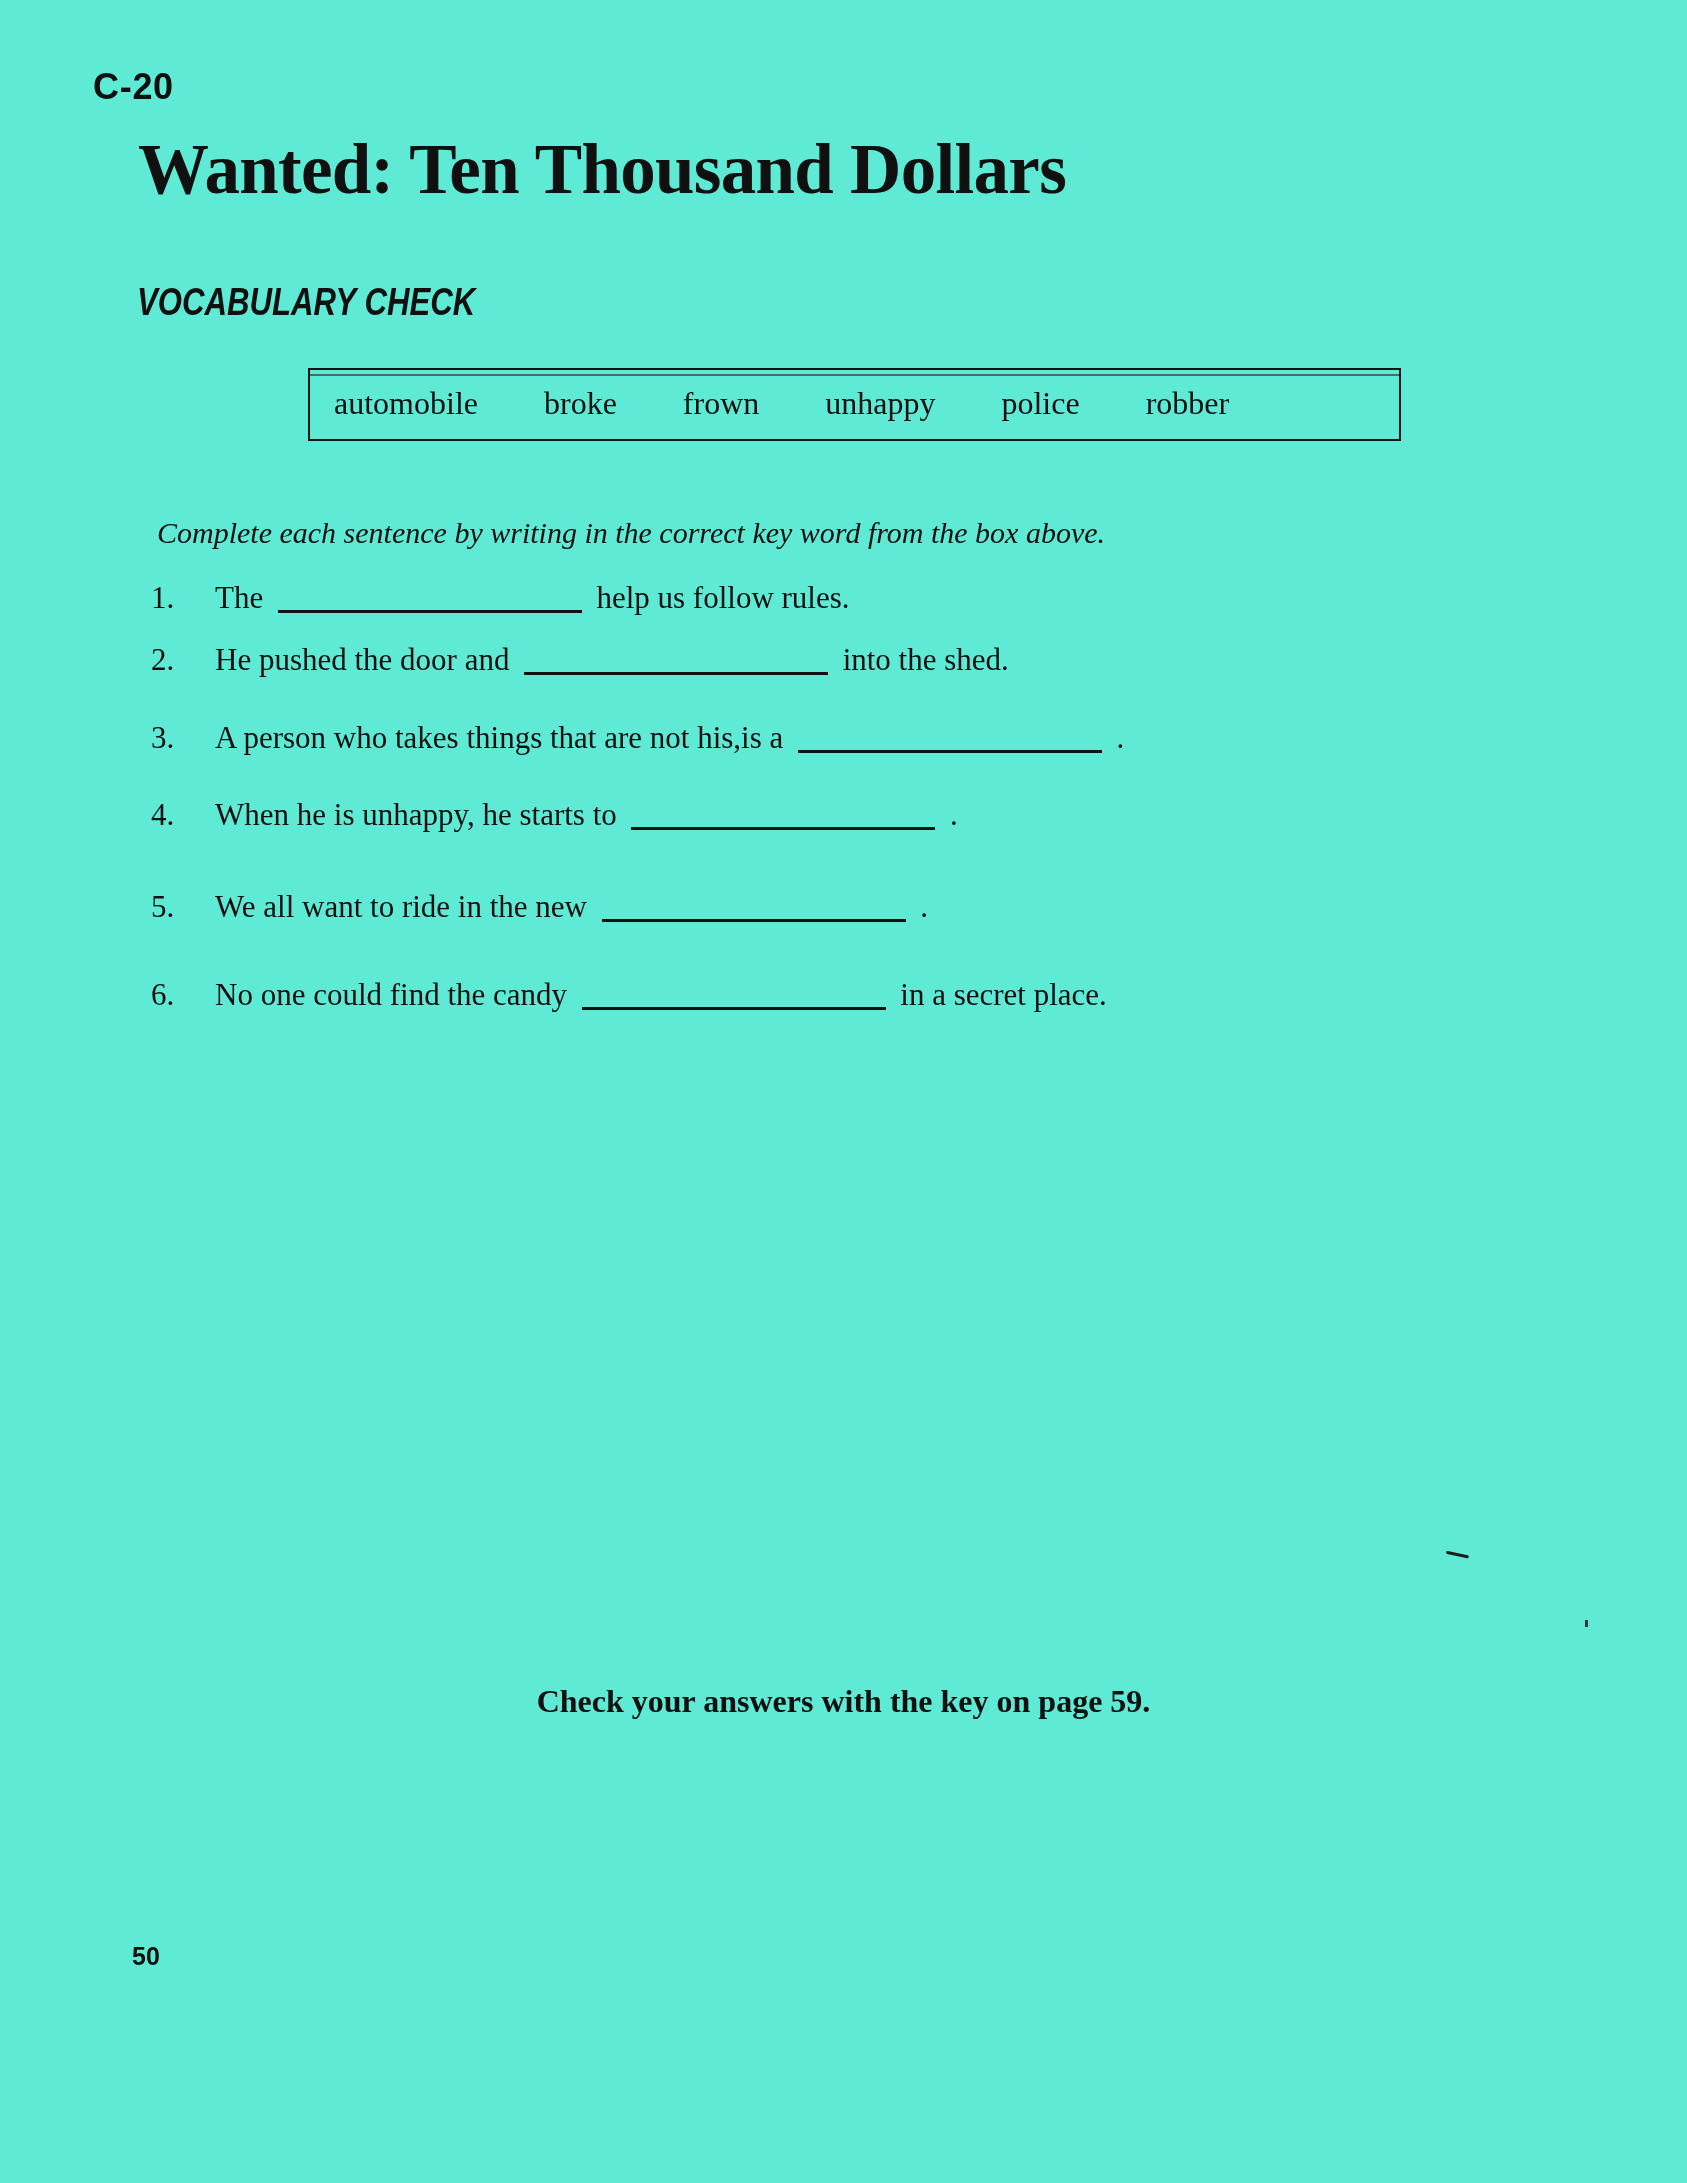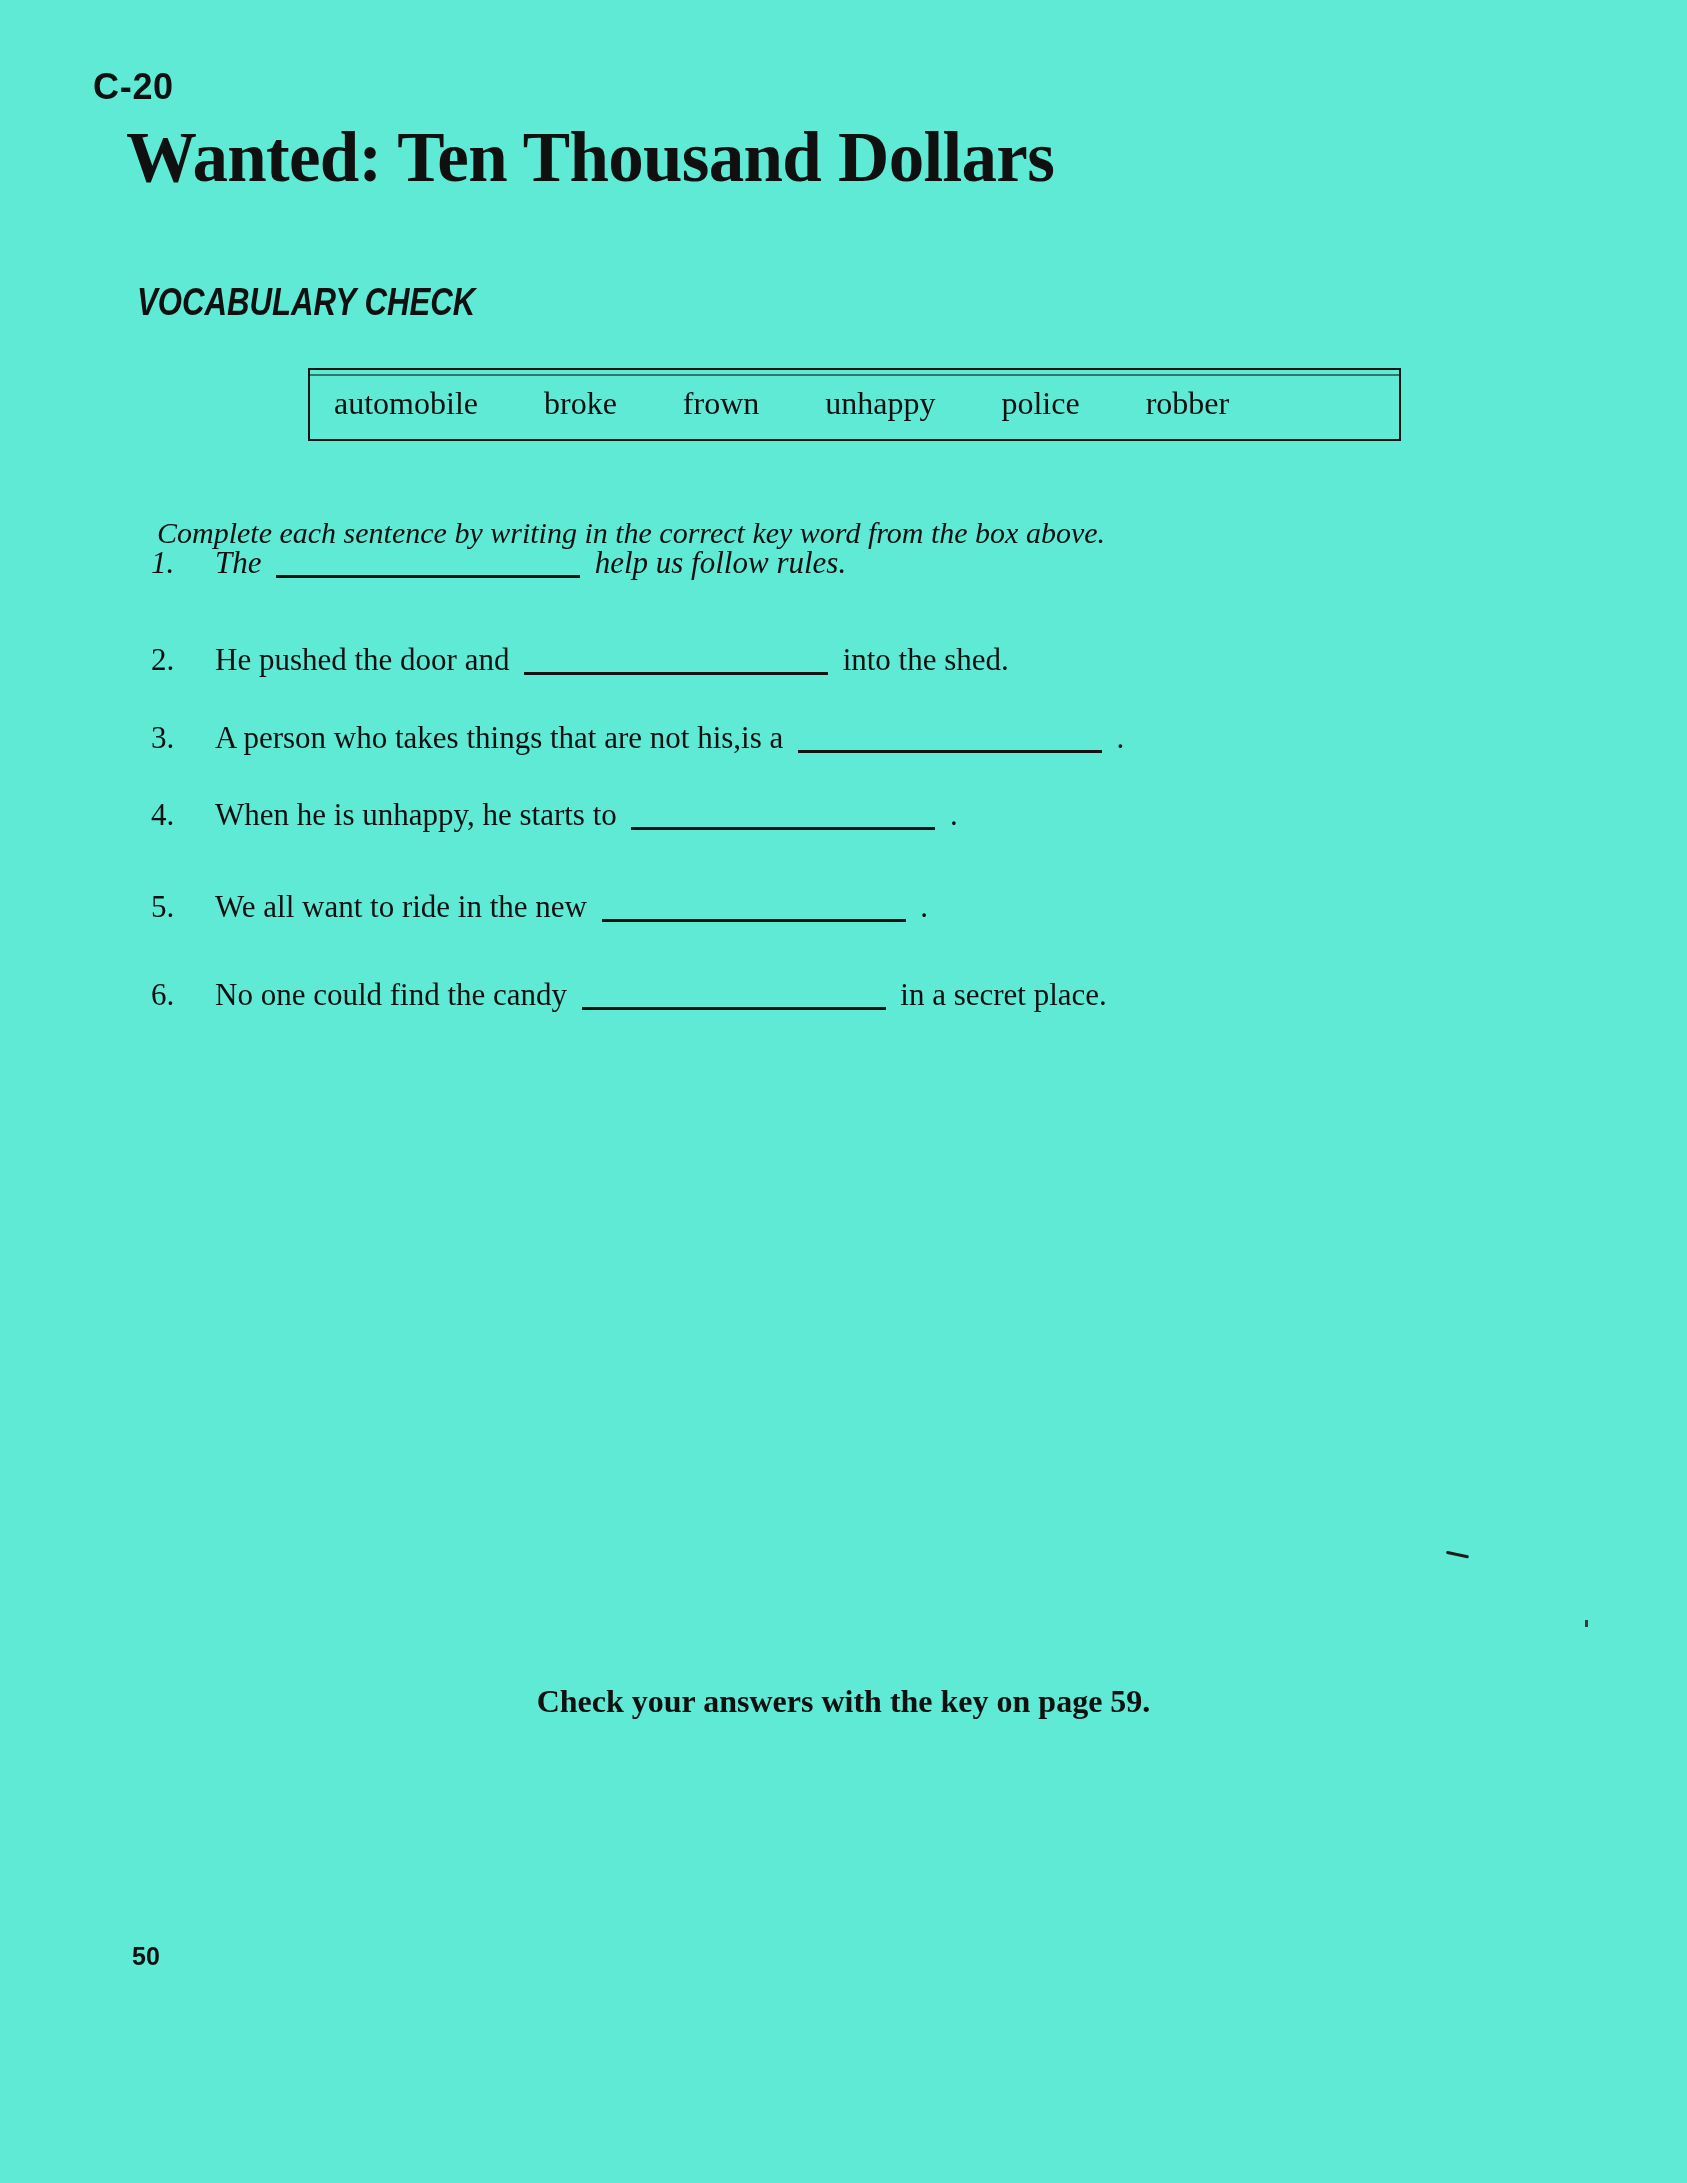--- a/index.html
+++ b/index.html
@@ -74,37 +74,37 @@
     background:#3a3a3a;
   }
 </style>
 </head>
 <body>
 
 <div class="page">
 
   <div class="code-label">C-20</div>
 
-  <h1 class="main-title" style="margin:0;">Wanted: Ten Thousand Dollars</h1>
+  <h1 class="main-title" style="margin:12px;">Wanted: Ten Thousand Dollars</h1>
 
   <div class="section-heading">VOCABULARY CHECK</div>
 
   <div class="word-box" id="word-box">
       <span class="wb-word">automobile</span>
       <span class="wb-word">broke</span>
       <span class="wb-word">frown</span>
       <span class="wb-word">unhappy</span>
       <span class="wb-word">police</span>
       <span class="wb-word">robber</span>
     </div>
 
   <div class="instruction">Complete each sentence by writing in the correct key word from the box above.</div>
 
   <div id="sentences">
-      <div class="sentence-row" style="top: 547px; font-style: italic;"><span class="s-num">1.</span><span>The</span><span class="blank-line"></span><span>help us follow rules.</span></div>
+      <div class="sentence-row" style="top: 582px;"><span class="s-num">1.</span><span>The</span><span class="blank-line"></span><span>help us follow rules.</span></div>
       <div class="sentence-row" style="top: 644px;"><span class="s-num">2.</span><span>He pushed the door and</span><span class="blank-line"></span><span>into the shed.</span></div>
       <div class="sentence-row" style="top: 722px;"><span class="s-num">3.</span><span>A person who takes things that are not his,is a</span><span class="blank-line"></span><span>.</span></div>
       <div class="sentence-row" style="top: 799px;"><span class="s-num">4.</span><span>When he is unhappy, he starts to</span><span class="blank-line"></span><span>.</span></div>
       <div class="sentence-row" style="top: 891px;"><span class="s-num">5.</span><span>We all want to ride in the new</span><span class="blank-line"></span><span>.</span></div>
       <div class="sentence-row" style="top: 979px;"><span class="s-num">6.</span><span>No one could find the candy</span><span class="blank-line"></span><span>in a secret place.</span></div>
     </div>
 
   <div class="footer-note">Check your answers with the key on page 59.</div>
 
   <div class="page-number">50</div>

